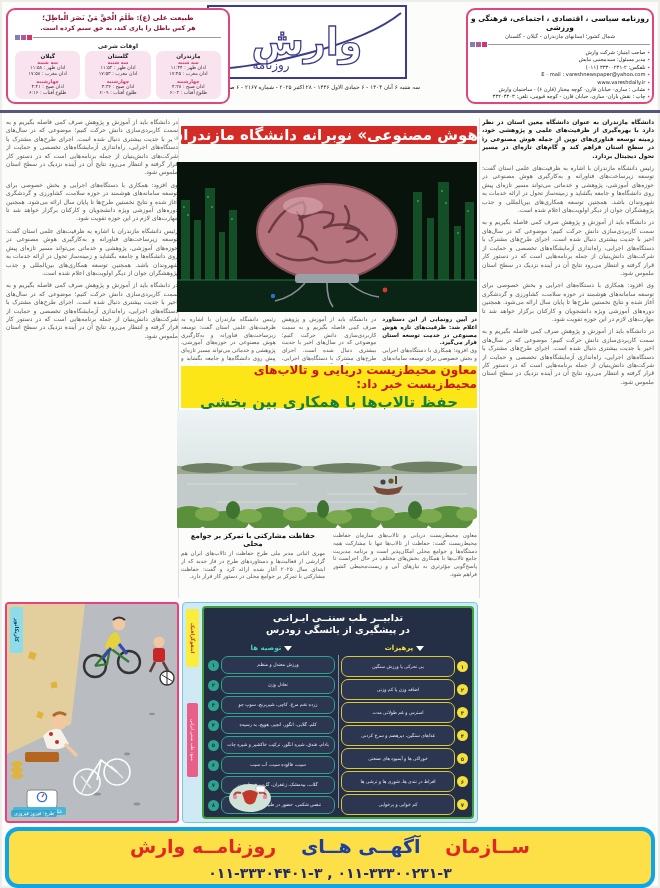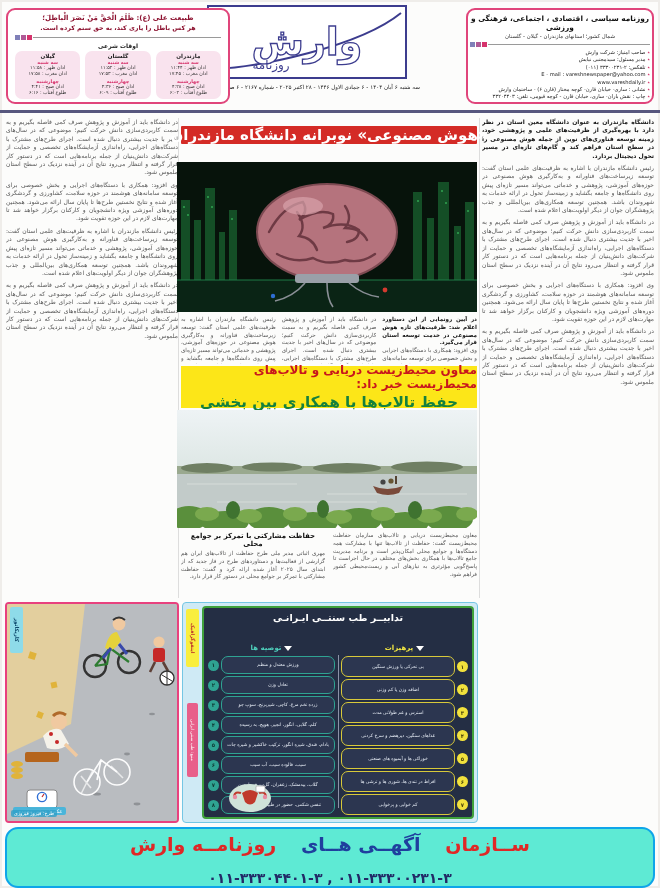--- a/index.html
+++ b/index.html
@@ -88,26 +88,26 @@
   .pill{flex:1;border-radius:7px;font-size:4.6px;line-height:5.5px;color:#e6ecf5;padding:1px 3px;text-align:center;background:#2c3650;display:flex;align-items:center;justify-content:center;height:100%}
   .pill-teal{border:1px solid #2fa392}
   .pill-yel{border:1px solid #d8c93a}
   .ig-uterus{position:absolute;left:24px;bottom:4px;width:44px;height:30px;z-index:3}
 
   .cartoon{position:absolute;left:5px;top:602px;width:174px;height:221px;border:2px solid #e8417e;border-radius:4px;overflow:hidden;background:#d8c79c}
   .ct-tag{position:absolute;left:3px;top:3px;width:13px;height:46px;background:#8edbe9;color:#0f4a6e;writing-mode:vertical-rl;font-size:5.4px;font-weight:bold;display:flex;align-items:center;justify-content:center;border-radius:2px;z-index:2}
   .ct-credit{position:absolute;left:4px;bottom:4px;color:#fff;background:rgba(46,160,200,.8);font-size:4.8px;padding:1px 3px;border-radius:2px;z-index:2}
 
   
-  .ad-banner{position:absolute;left:5px;top:827px;width:650px;height:61px;background:#5eead4;border:2px solid #0ea5e9;border-radius:13px;text-align:center;overflow:hidden}
+  .ad-banner{position:absolute;left:5px;top:827px;width:650px;height:61px;background:#fde047;border:4px solid #0ea5e9;border-radius:13px;text-align:center;overflow:hidden}
   .ad-title{margin-top:4px;font-size:19px;font-weight:bold;letter-spacing:.5px;white-space:nowrap}
   .w-red{color:#e02726}
   .w-blue{color:#1f3f9e}
   .ad-title span{margin:0 9px}
-  .ad-phones{direction:ltr;font-size:14px;font-weight:bold;color:#222a66;margin-top:15px;letter-spacing:2px}
+  .ad-phones{direction:ltr;font-size:14px;font-weight:bold;color:#222a66;margin-top:8px;letter-spacing:2px}
 </style>
 </head>
 <body>
 
 <div class="page">
   <div class="sheet"></div>
 
   <section class="info-box">
     <div class="info-title">روزنامه سیاسی ، اقتصادی ، اجتماعی، فرهنگی و ورزشی</div>
     <div class="info-sub">شمال کشور؛ استانهای مازندران - گیلان - گلستان</div>
@@ -413,20 +413,21 @@
       </g>
     </svg>
   </section>
 
   <section class="infographic">
     <div class="ig-tag">اینفوگرافیک</div>
     <div class="ig-src">منبع: طب سنتی ایرانی</div>
     <div class="ig-box">
       <div class="ig-title">
         <div>تدابیــر طب سنتــی ایـرانـی</div>
+        <div>در پیشگیری از یائسگی زودرس</div>
       </div>
       <div class="ig-cols">
         <div class="ig-col col-av">
           <div class="ig-tab tab-left">
               <span class="tri"></span>
               <span>پرهیزات</span>
             </div>
           <div class="ig-items">
 
           <div class="ig-item">

